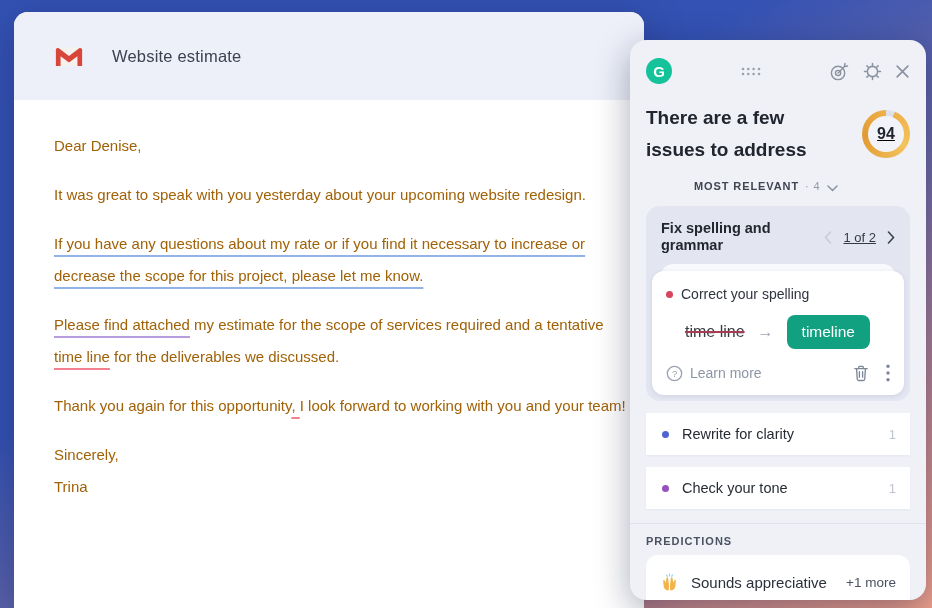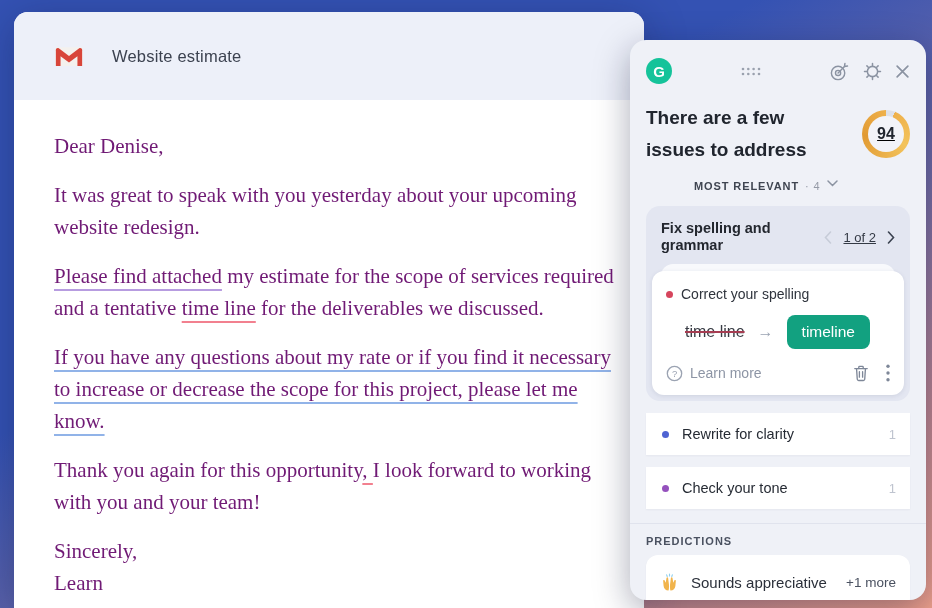--- a/index.html
+++ b/index.html
@@ -13,21 +13,21 @@
     position:absolute;left:14px;top:12px;width:630px;height:596px;
     background:#ffffff;border-radius:14px 14px 0 0;
     box-shadow:0 8px 40px rgba(15,25,70,.35);
   }
   .email-header{
     height:88px;background:#edf0f9;border-radius:14px 14px 0 0;
     display:flex;align-items:center;padding-left:40px;gap:28px;
   }
   .email-title{font-size:16.5px;color:#3c4250;letter-spacing:.2px;}
   .email-body{padding:30px 0 0 40px;width:572px;}
-  .email-body p{margin:0 0 17px;font-size:21px;line-height:32px;color:#701a75;font-family:Liberation Serif, serif;}
+  .email-body p{margin:0 0 17px;font-size:15px;line-height:32px;color:#a16207;}
   .u{ text-decoration-line:underline;text-decoration-thickness:2px;text-underline-offset:6px;}
   .u-purple{text-decoration-color:#b79ce0;}
   .u-red{text-decoration-color:#f2808f;}
   .u-blue{text-decoration-color:#91b3e8;}
   .sig{margin-bottom:0 !important;}
   .closing{margin-bottom:0 !important;}
   
   .g-panel{
     position:absolute;left:630px;top:40px;width:296px;height:560px;box-sizing:border-box;
     background:#eff1f7;border-radius:16px;padding:14px 16px 0;overflow:hidden;
@@ -39,21 +39,21 @@
   .g-dots{margin-left:auto;margin-right:auto;display:flex;align-items:center;}
   .g-header-icons{display:flex;align-items:center;gap:13px;}
   .g-icon-btn{display:flex;align-items:center;justify-content:center;cursor:pointer;}
   .g-heading-row{display:flex;justify-content:space-between;align-items:center;margin-top:14px;}
   .g-heading{font-size:19px;line-height:32px;font-weight:700;color:#20252e;width:190px;}
   .g-ring{width:48px;height:48px;border-radius:50%;
     background:conic-gradient(from 0deg,#dde0e8 0deg 22deg,#eeb04a 22deg,#f3c35c 120deg,#e19a33 265deg,#eeb04a 360deg);
     display:flex;align-items:center;justify-content:center;text-decoration:underline;}
   .g-ring-inner{width:36px;height:36px;border-radius:50%;background:#f2f3f8;
     display:flex;align-items:center;justify-content:center;font-size:16px;font-weight:700;color:#20252e;}
-  .g-relevant-row{display:flex;align-items:flex-start;gap:6px;margin-top:14px;cursor:pointer;padding-left:48px;}
+  .g-relevant-row{display:flex;align-items:flex-end;gap:6px;margin-top:14px;cursor:pointer;padding-left:48px;}
   .g-relevant-label{font-size:11px;letter-spacing:.9px;color:#3f4551;font-weight:600;}
   .g-relevant-count{font-size:11px;letter-spacing:.9px;color:#949aa6;}
   .g-group-card{margin-top:14px;background:#e3e6f1;border-radius:14px;padding:14px 6px 6px;}
   .g-group-title-row{display:flex;justify-content:space-between;align-items:center;padding:0 9px;}
   .g-group-title{font-size:14.5px;line-height:17px;font-weight:700;color:#23272f;width:150px;}
   .g-pagination{display:flex;align-items:center;gap:11px;}
   .g-page-label{font-size:13px;color:#343a45;text-decoration:underline;}
   .g-stack{position:relative;margin-top:10px;padding-top:7px;}
   .g-behind-card{position:absolute;top:0;left:9px;right:9px;height:26px;background:#f8f9fc;border-radius:12px;}
   .g-suggestion-card{position:relative;background:#fff;border-radius:12px;padding:15px 14px 13px;
@@ -96,25 +96,25 @@
         <rect x="1.5" y="2" width="29" height="20" rx="2.5" fill="#f4f1ee"></rect>
         <path d="M2 5 16 15.5 30 5" stroke="#d9d2ca" stroke-width="1.2" fill="none"></path>
         <path fill="#d8453a" d="M2 22V4.8c0-1.6 1.8-2.5 3.1-1.6L16 11.4 26.9 3.2C28.2 2.3 30 3.2 30 4.8V22h-5V11.6L16 18.4 7 11.6V22z"></path>
       </svg>
     </span>
     <span class="email-title">Website estimate</span>
   </div>
   <div class="email-body">
     <p><span>Dear Denise,</span></p>
     <p><span>It was great to speak with you yesterday about your upcoming website redesign.</span></p>
+    <p><span class="u u-blue">If you have any questions about my rate or if you find it necessary to increase or decrease the scope for this project, please let me know.</span></p>
     <p><span class="u u-purple">Please find attached</span><span> my estimate for the scope of services required and a tentative </span><span class="u u-red">time line</span><span> for the deliverables we discussed.</span></p>
-    <p><span class="u u-blue">If you have any questions about my rate or if you find it necessary to increase or decrease the scope for this project, please let me know.</span></p>
     <p><span>Thank you again for this opportunity</span><span class="u u-red">, </span><span>I look forward to working with you and your team!</span></p>
     <p class="closing"><span>Sincerely,</span></p>
-    <p class="sig"><span>Learn</span></p>
+    <p class="sig"><span>Trina</span></p>
   </div>
 </div>
 
 <div class="g-panel">
 
   <div class="g-header">
     <div class="g-logo">G</div>
     <div class="g-dots g-icon-btn">
       <svg width="20" height="9" viewBox="0 0 20 9">
         <g fill="#9aa1ae">

